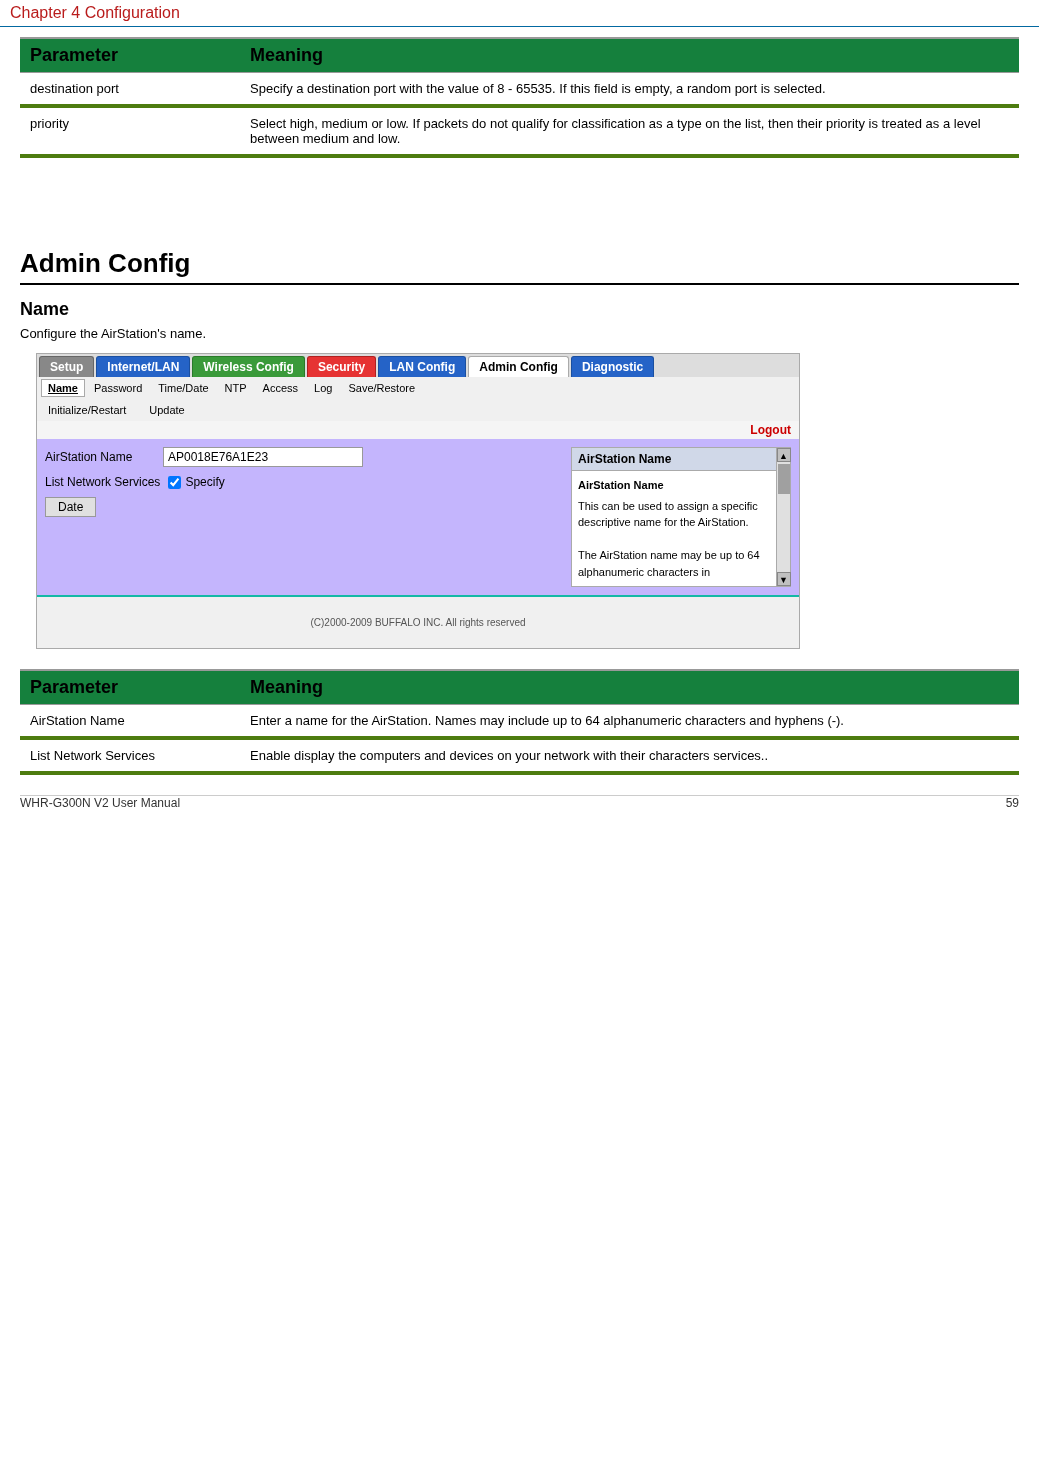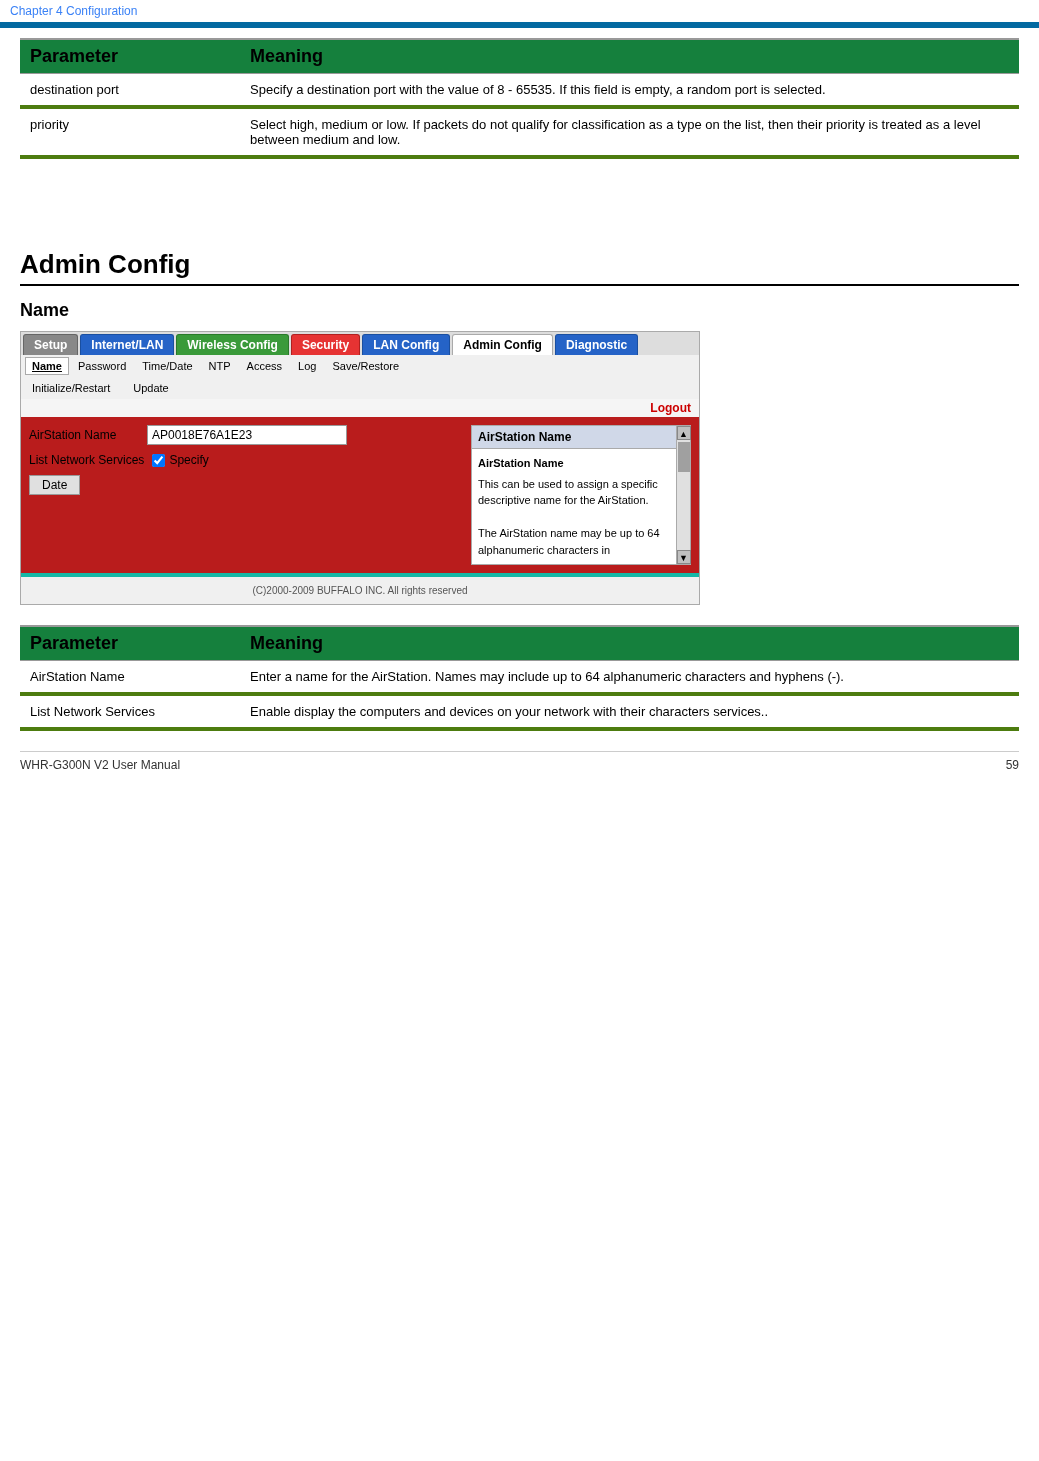--- a/index.html
+++ b/index.html
@@ -6,24 +6,24 @@
     body {
       font-family: Arial, sans-serif;
       font-size: 13px;
       color: #000;
       background: #fff;
       width: 1039px;
     }
 
     .page-header {
       background: #fff;
-      border-bottom: 6px solid #0369a1;
+      border-bottom: 1px solid #0369a1;
       padding: 4px 10px;
-      font-size: 12px;
-      color: #3b82f6;
+      font-size: 16px;
+      color: #b91c1c;
     }
 
     .content {
       padding: 10px 20px 20px 20px;
     }
 
     
     .param-table {
       width: 100%;
       border-collapse: collapse;
@@ -62,23 +62,23 @@
     }
 
     .description {
       font-size: 13px;
       margin-bottom: 12px;
     }
 
     
     .router-ui {
       border: 1px solid #aaa;
-      width: 680px;
-      margin: 10px 0 20px 0;
-      background: #b91c1c;
+      width: 764px;
+      margin: 10px 0 20px 16px;
+      background: #c4b5fd;
     }
 
     
     .nav-tabs {
       display: flex;
       background: #ddd;
       padding: 2px 2px 0 2px;
       gap: 2px;
     }
     .nav-tab {
@@ -235,28 +235,27 @@
       height: 30px;
       background: #a0a0a0;
       margin-top: 2px;
     }
 
     .router-footer {
       background: #f0f0f0;
       text-align: center;
       font-size: 10px;
       color: #555;
-      padding: 8px;
-      border-top: 4px solid #14b8a6;
+      padding: 20px;
+      border-top: 2px solid #14b8a6;
     }
 
     .page-footer {
       border-top: 1px solid #ccc;
       margin-top: 20px;
-      padding-top: 6px;
       display: flex;
       justify-content: space-between;
       font-size: 12px;
       color: #333;
       align-items: flex-end;
     }
 
     .spacer { height: 20px; }
   </style>
 </head>
@@ -285,20 +284,21 @@
         <td>Select high, medium or low.  If packets do not qualify for classification as a type on the list, then their priority is treated as a level between medium and low.</td>
       </tr>
     </tbody>
   </table>
 
   <div class="spacer"></div>
   <div class="spacer"></div>
 
   <div class="section-title">Admin Config</div>
   <div class="sub-title">Name</div>
+  <div class="description">Configure the AirStation's name.</div>
 
   <div class="router-ui">
 
     <div class="nav-tabs">
       <div class="nav-tab setup">Setup</div>
       <div class="nav-tab blue">Internet/LAN</div>
       <div class="nav-tab green">Wireless Config</div>
       <div class="nav-tab security">Security</div>
       <div class="nav-tab lan-config">LAN Config</div>
       <div class="nav-tab admin-config">Admin Config</div>

